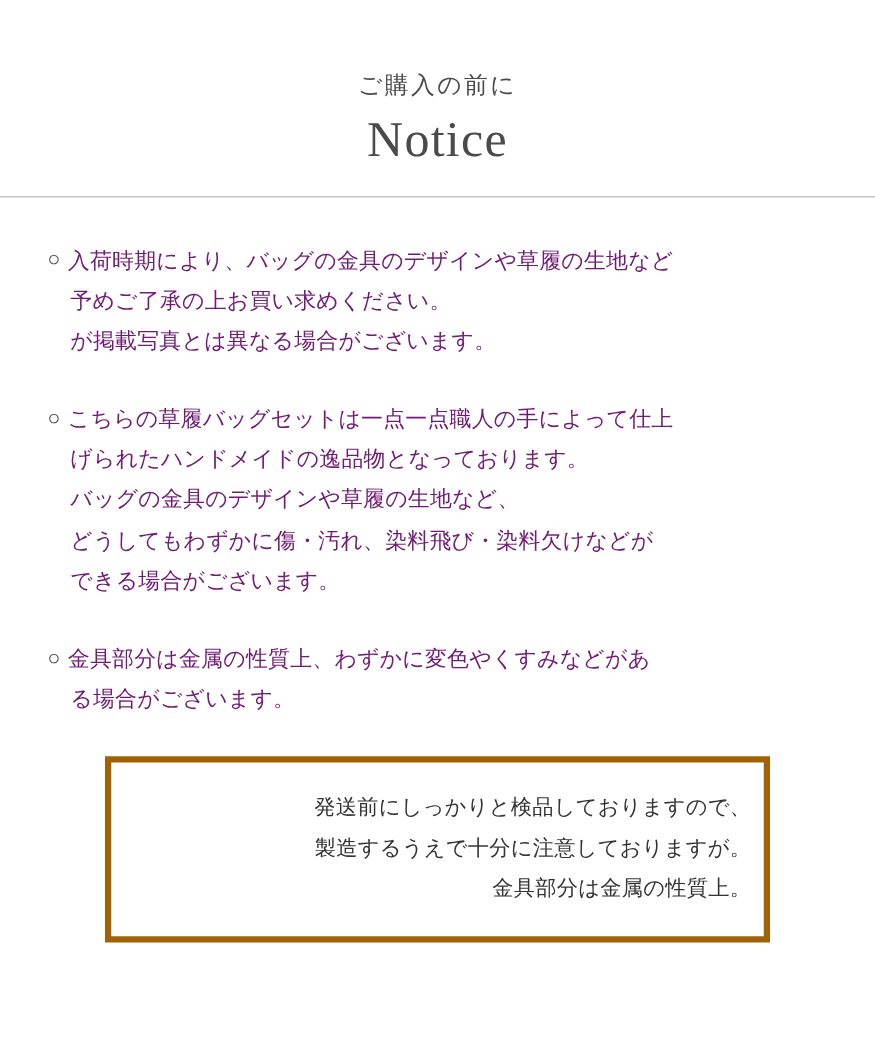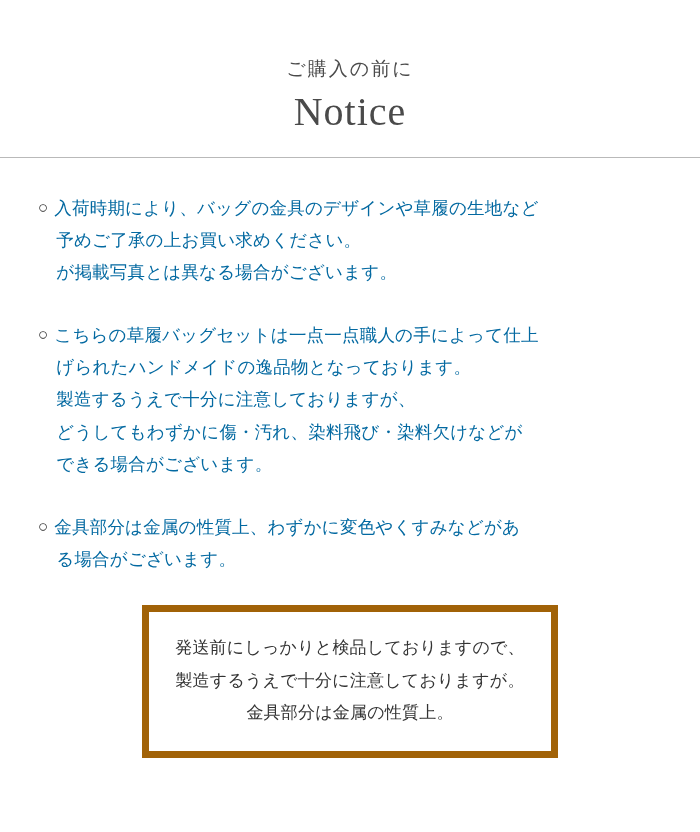--- a/index.html
+++ b/index.html
@@ -60,38 +60,38 @@
     color: #333333;
     flex: 0 0 auto;
     padding-right: 6px;
   }
   .note-lines {
     flex: 1 1 auto;
   }
   .note-line {
     font-size: 17.5px;
     line-height: 1.85;
-    color: #0369a1;
+    color: #701a75;
     letter-spacing: 0.2px;
     white-space: nowrap;
   }
   .note-line.indent {
     padding-left: 2px;
   }
   .callout-wrap {
     display: flex;
     justify-content: center;
     margin-top: 14px;
   }
   .callout {
-    border: 7px solid #a16207;
-    width: 416px;
+    border: 5px solid #a16207;
+    width: 532px;
     box-sizing: border-box;
     padding: 20px 10px 22px 10px;
-    text-align: center;
+    text-align: right;
   }
   .callout-line {
     font-size: 17px;
     line-height: 1.9;
     color: #333333;
     letter-spacing: 0.2px;
   }
 </style>
 </head>
 <body>
@@ -114,21 +114,21 @@
         <div class="note-line indent">予めご了承の上お買い求めください。</div>
         <div class="note-line indent">が掲載写真とは異なる場合がございます。</div>
       </div>
     </div>
 
     <div class="note-block">
       <div class="bullet">○</div>
       <div class="note-lines">
         <div class="note-line">こちらの草履バッグセットは一点一点職人の手によって仕上</div>
         <div class="note-line indent">げられたハンドメイドの逸品物となっております。</div>
-        <div class="note-line indent">製造するうえで十分に注意しておりますが、</div>
+        <div class="note-line indent">バッグの金具のデザインや草履の生地など、</div>
         <div class="note-line indent">どうしてもわずかに傷・汚れ、染料飛び・染料欠けなどが</div>
         <div class="note-line indent">できる場合がございます。</div>
       </div>
     </div>
 
     <div class="note-block">
       <div class="bullet">○</div>
       <div class="note-lines">
         <div class="note-line">金具部分は金属の性質上、わずかに変色やくすみなどがあ</div>
         <div class="note-line indent">る場合がございます。</div>

